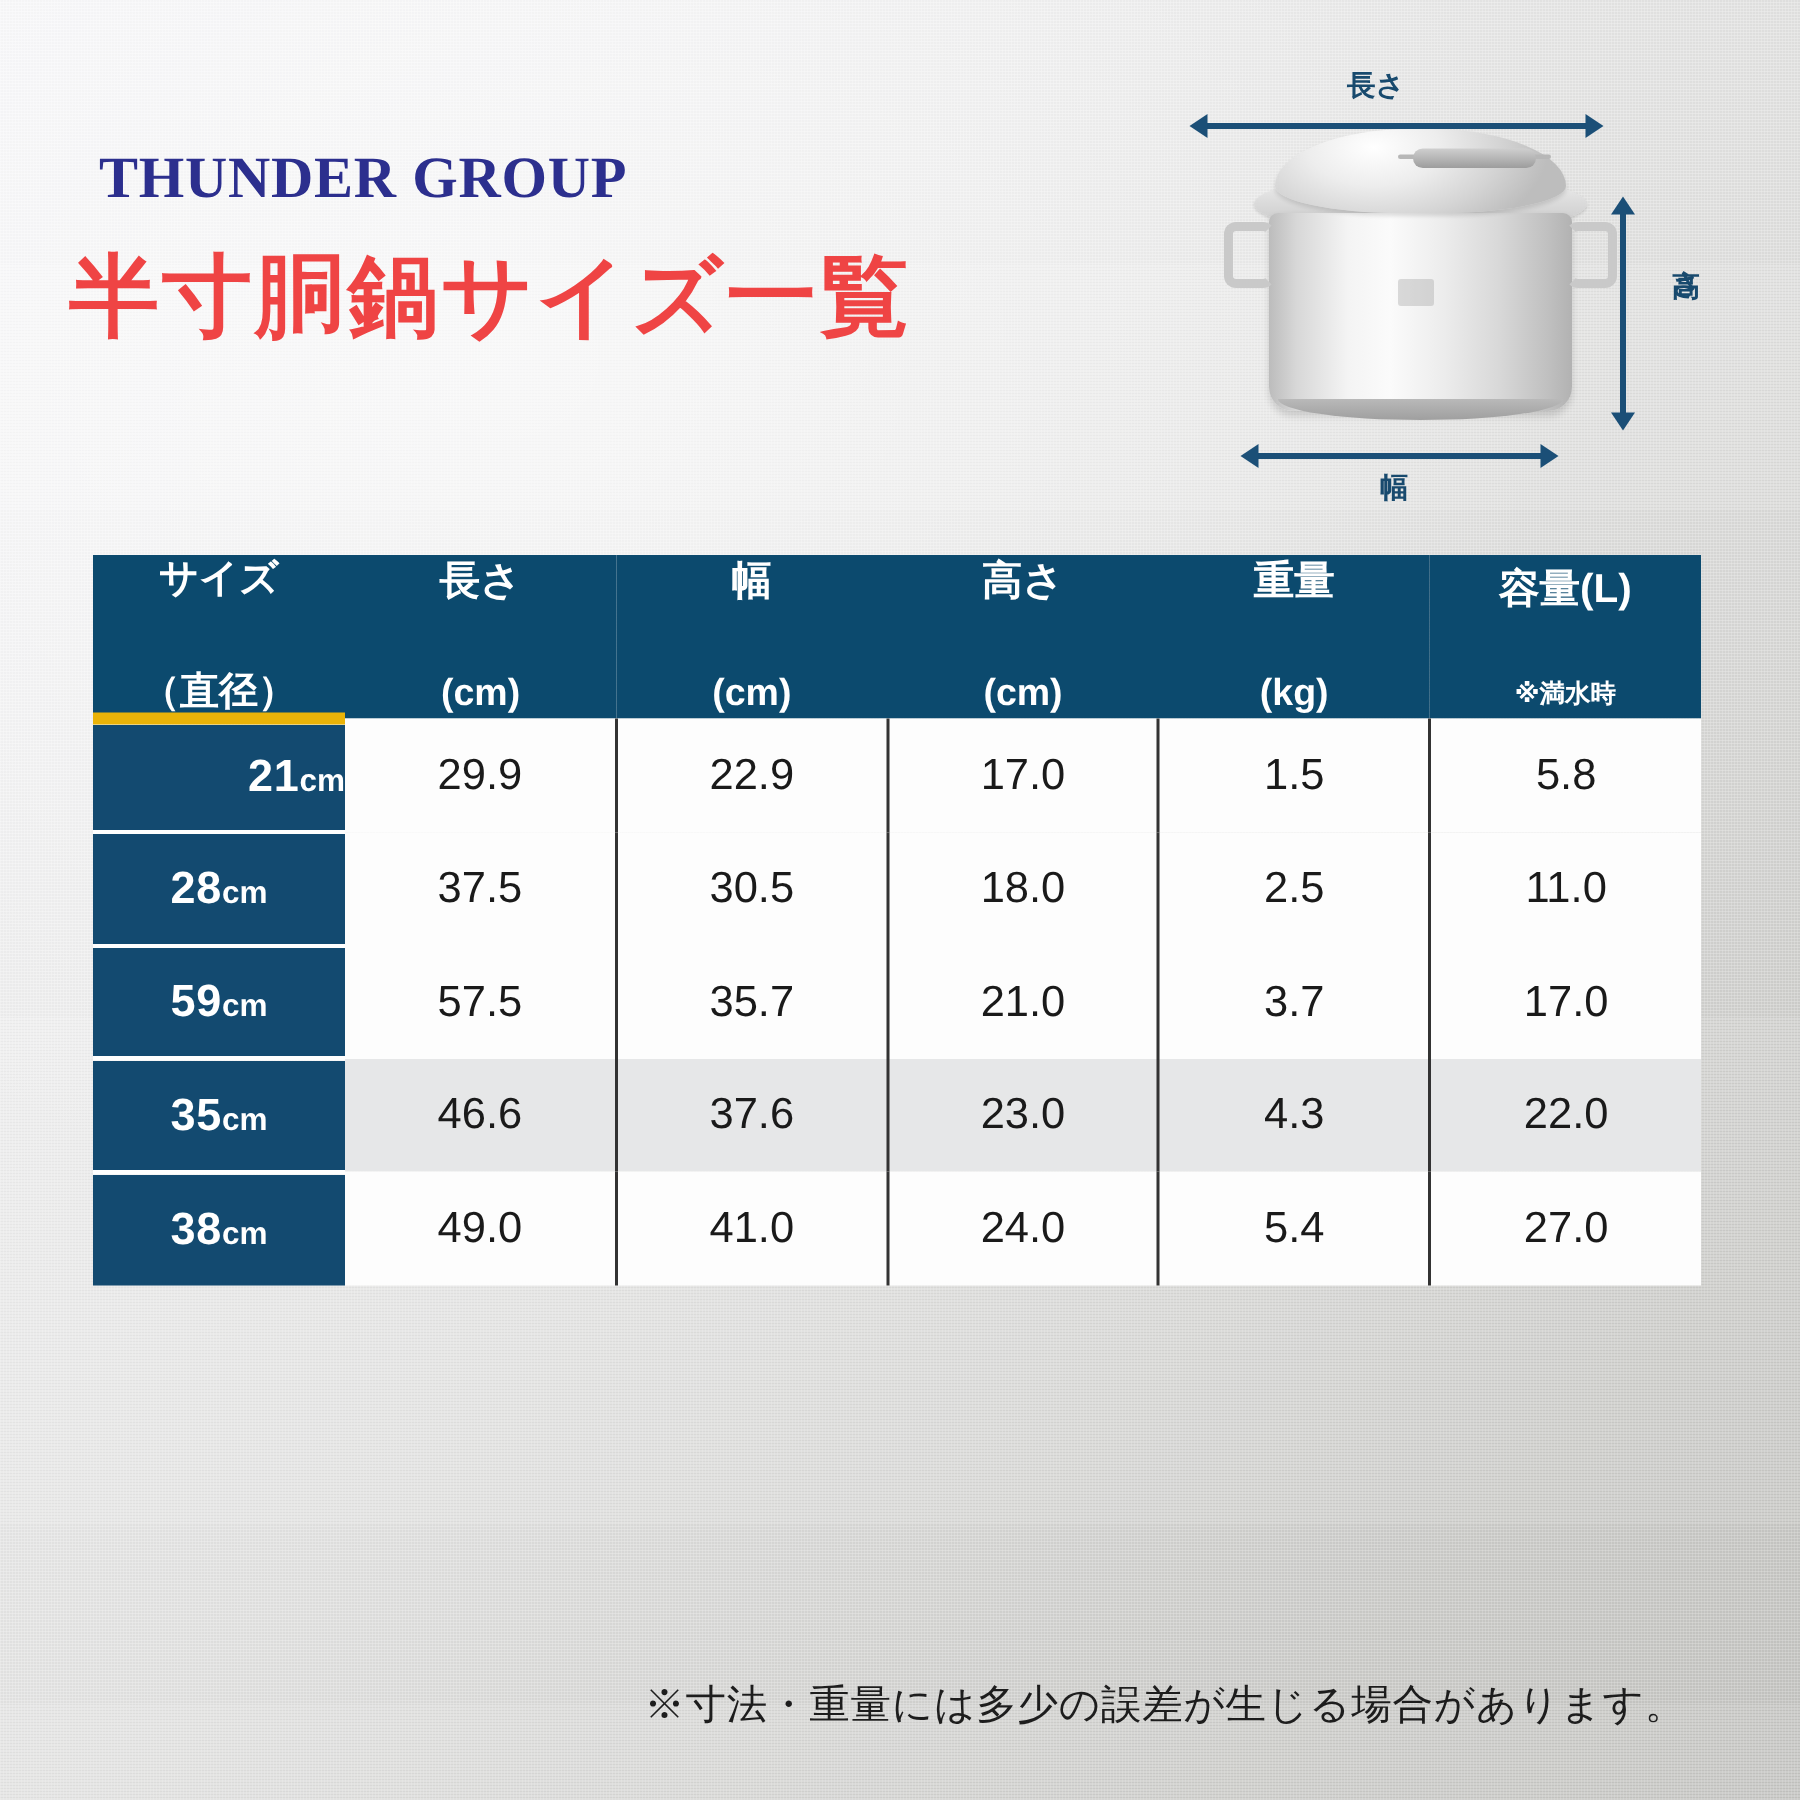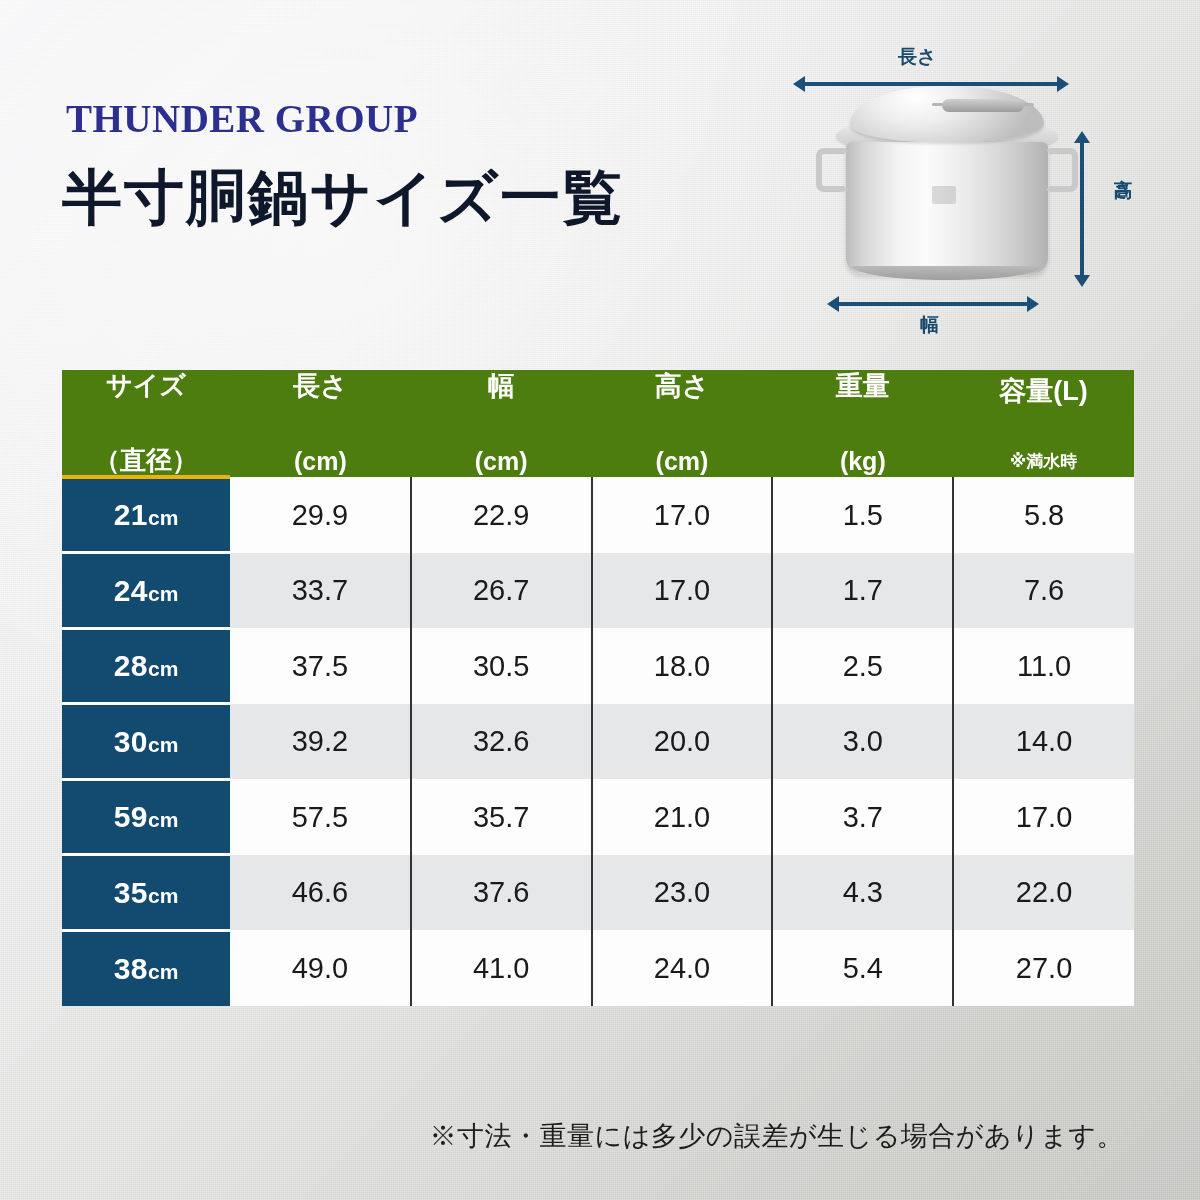--- a/index.html
+++ b/index.html
@@ -49,27 +49,27 @@
     top: 96px;
     font-family: Liberation Serif, serif;
     font-weight: bold;
     font-size: 39px;
     letter-spacing: .5px;
     color: #2c2f8e;
     white-space: nowrap;
   }
   .page-title {
     position: absolute;
-    left: 62px;
+    left: 46px;
     top: 158px;
     font-family: "DejaVu Serif", "Liberation Serif", serif;
     font-weight: bold;
     font-size: 60px;
     letter-spacing: 2px;
-    color: #0f172a;
+    color: #ef4444;
     white-space: nowrap;
   }
 
   
   .diagram {
     position: absolute;
     left: 780px;
     top: 34px;
     width: 400px;
     height: 300px;
@@ -226,21 +226,21 @@
   .table th, .table td {
     padding: 0;
     text-align: center;
     vertical-align: middle;
   }
   col.c-size { width: 168px; }
   col.c-val  { width: 180.8px; }
 
   thead tr { height: 107px; }
   thead th {
-    background: #4d7c0f;
+    background: #0c4a6e;
     color: #ffffff;
     font-weight: bold;
     line-height: 1.18;
   }
   thead th .l1 { display: block; font-size: 27px; }
   thead th .l2 { display: block; font-size: 25px; margin-top: 44px; }
   thead th .l2.small { font-size: 17px; font-weight: bold; }
   thead th.th-size .l1 { font-size: 26px; }
   thead th.th-size .l2 { font-size: 26px; }
 
@@ -249,21 +249,21 @@
   tbody tr.even td.val { background: #e6e7e8; }
 
   td.size {
     background: #134a70;
     color: #ffffff;
     font-weight: bold;
     border-top: 3px solid #ffffff;
     border-bottom: 0;
     position: relative;
   }
-  tbody tr:first-child td.size { border-top: 4px solid #eab308; }
+  tbody tr:first-child td.size { border-top: 8px solid #eab308; text-align: right; }
   td.size .num { font-size: 30px; letter-spacing: .5px; }
   td.size .unit { font-size: 21px; }
 
   td.val {
     font-size: 29px;
     color: #1a1a1a;
     border-left: 2px solid #333333;
     margin-left: 16px;
   }
   td.val:first-of-type { border-left: 0; }
@@ -355,43 +355,27 @@
   </thead>
   <tbody id="tbody">
       <tr class="odd">
         <td class="size"><span class="num">21</span><span class="unit">cm</span></td>
         <td class="val">29.9</td>
         <td class="val">22.9</td>
         <td class="val">17.0</td>
         <td class="val">1.5</td>
         <td class="val">5.8</td>
       </tr>
-      <tr class="even">
-        <td class="size"><span class="num">24</span><span class="unit">cm</span></td>
-        <td class="val">33.7</td>
-        <td class="val">26.7</td>
-        <td class="val">17.0</td>
-        <td class="val">1.7</td>
-        <td class="val">7.6</td>
-      </tr>
       <tr class="odd">
         <td class="size"><span class="num">28</span><span class="unit">cm</span></td>
         <td class="val">37.5</td>
         <td class="val">30.5</td>
         <td class="val">18.0</td>
         <td class="val">2.5</td>
         <td class="val">11.0</td>
-      </tr>
-      <tr class="even">
-        <td class="size"><span class="num">30</span><span class="unit">cm</span></td>
-        <td class="val">39.2</td>
-        <td class="val">32.6</td>
-        <td class="val">20.0</td>
-        <td class="val">3.0</td>
-        <td class="val">14.0</td>
       </tr>
       <tr class="odd">
         <td class="size"><span class="num">59</span><span class="unit">cm</span></td>
         <td class="val">57.5</td>
         <td class="val">35.7</td>
         <td class="val">21.0</td>
         <td class="val">3.7</td>
         <td class="val">17.0</td>
       </tr>
       <tr class="even">

